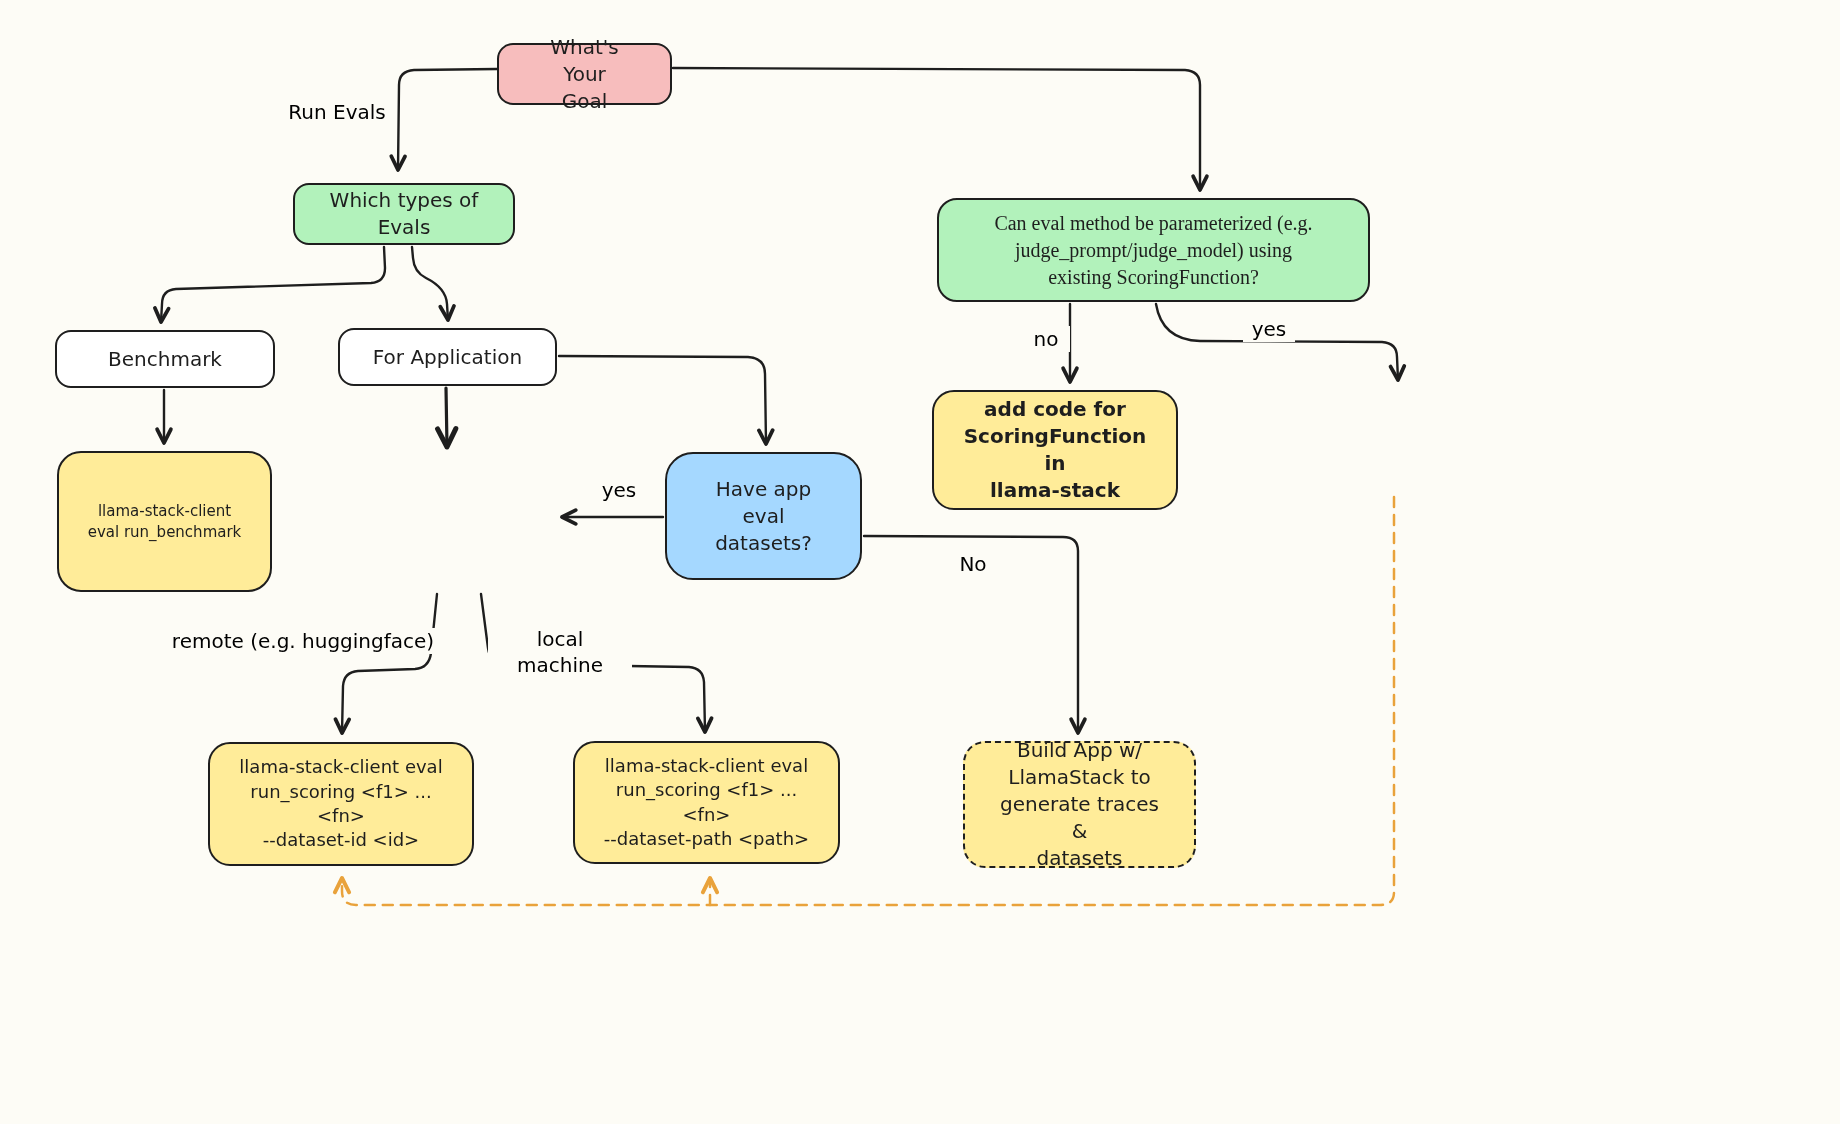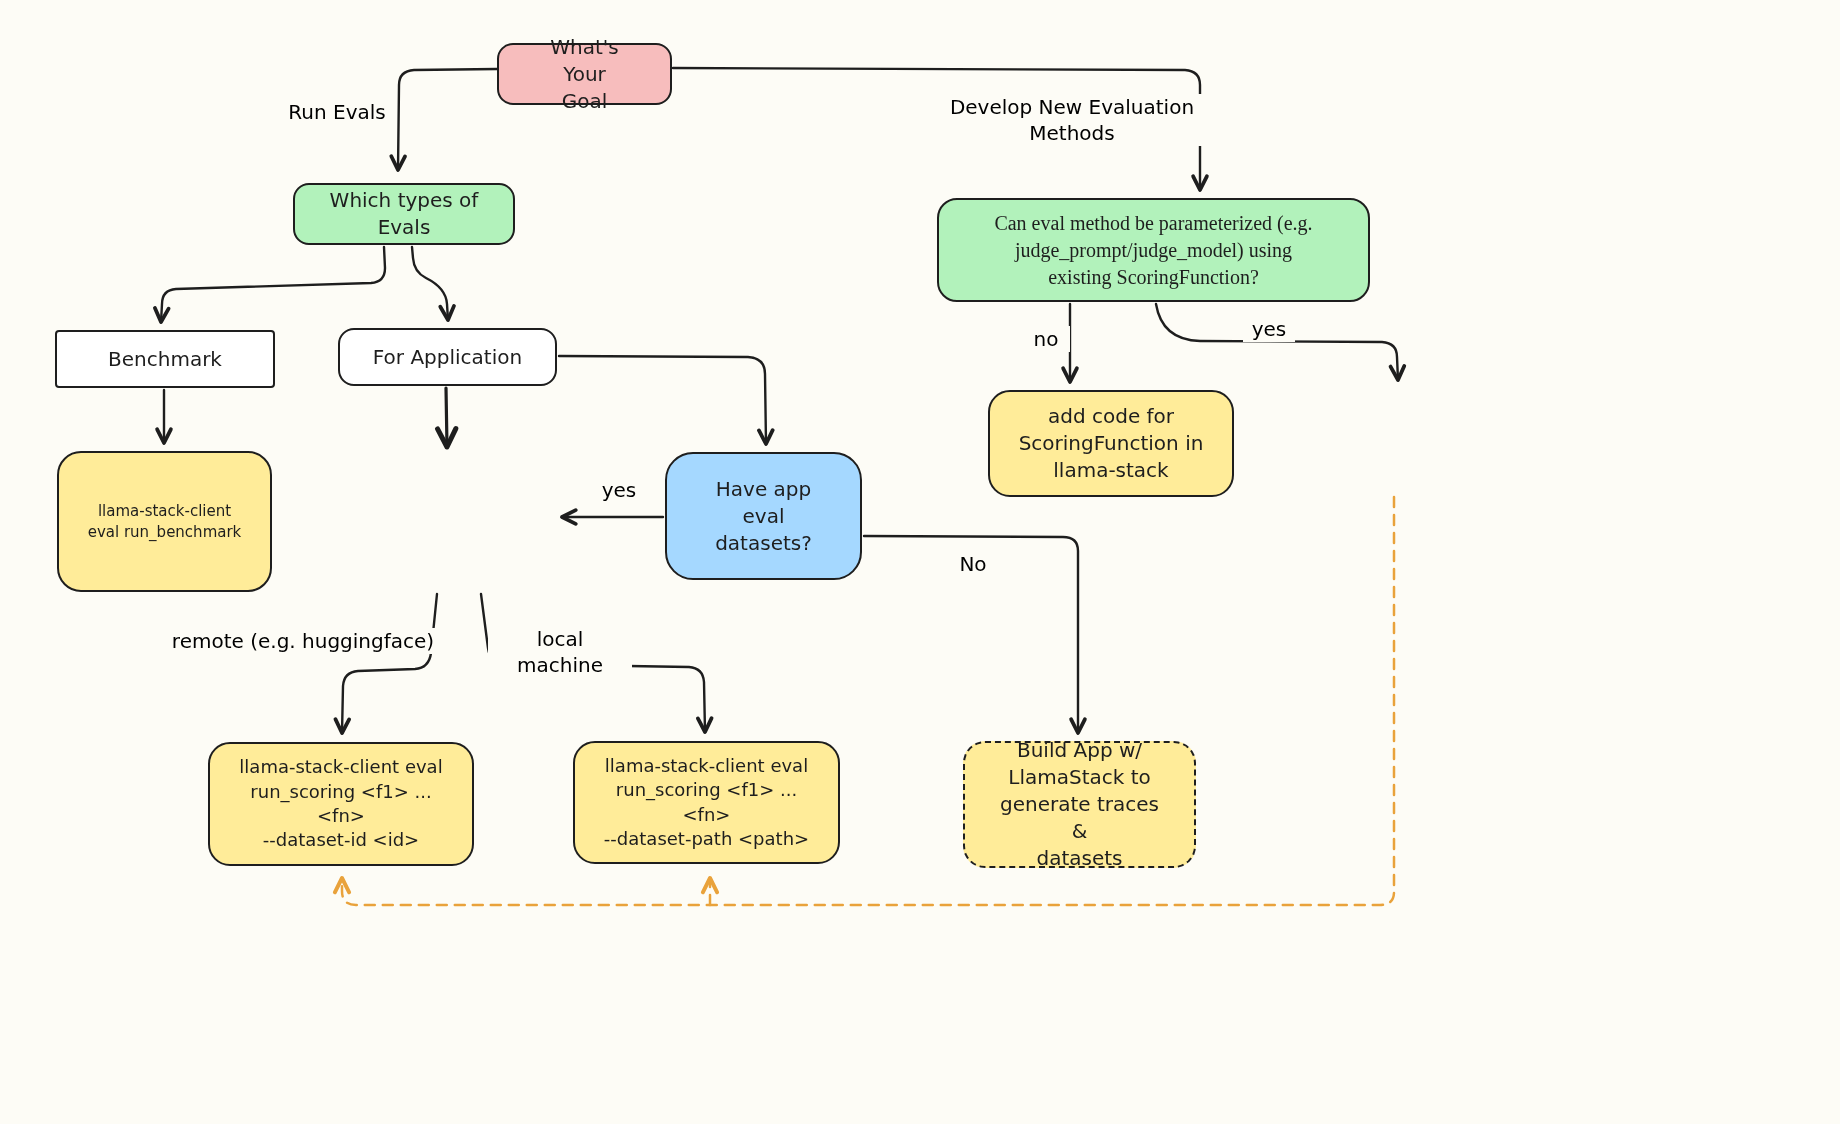--- a/index.html
+++ b/index.html
@@ -89,53 +89,51 @@
   <div class="node fill-pink" style="left:497px; top:43px; width:175px; height:62px; border-radius:16px;">What's Your
 Goal</div>
 
   <div class="node fill-green" style="left:293px; top:183px; width:222px; height:62px; border-radius:16px;">Which types of
 Evals</div>
 
   <div class="node fill-green" style="left:937px; top:198px; width:433px; height:104px; border-radius:20px; font-size:20px;font-family:Liberation Serif, serif;">Can eval method be parameterized (e.g.
 judge_prompt/judge_model) using
 existing ScoringFunction?</div>
 
-  <div class="node fill-white" style="left:55px; top:330px; width:220px; height:58px; border-radius:4px;">Benchmark</div>
+  <div class="node fill-white" style="left:55px; top:330px; width:220px; height:58px; border-radius:16px;">Benchmark</div>
 
   <div class="node fill-white" style="left:338px; top:328px; width:219px; height:58px; border-radius:16px;">For Application</div>
 
   <div class="node fill-yellow" style="left:57px; top:451px; width:215px; height:141px; border-radius:24px; font-size:15px;">llama-stack-client
 eval run_benchmark</div>
 
 
   <div class="node fill-blue" style="left:665px; top:452px; width:197px; height:128px; border-radius:28px;">Have app eval
 datasets?</div>
 
-  <div class="node fill-yellow" style="left:988px; top:390px; width:246px; height:107px; border-radius:22px;">add code for
+  <div class="node fill-yellow" style="left:932px; top:390px; width:246px; height:120px; border-radius:22px;font-weight:bold;">add code for
 ScoringFunction in
 llama-stack</div>
 
 
   <div class="node fill-yellow" style="left:208px; top:742px; width:266px; height:124px; border-radius:22px; font-size:18px;">llama-stack-client eval
 run_scoring &lt;f1&gt; ... &lt;fn&gt;
 --dataset-id &lt;id&gt;</div>
 
   <div class="node fill-yellow" style="left:573px; top:741px; width:267px; height:123px; border-radius:22px; font-size:18px;">llama-stack-client eval
 run_scoring &lt;f1&gt; ... &lt;fn&gt;
 --dataset-path &lt;path&gt;</div>
 
   <div class="node fill-yellow dashed-border" style="left:963px; top:741px; width:233px; height:127px; border-radius:22px;">Build App w/
 LlamaStack to
 generate traces &amp;
 datasets</div>
 
   <div class="edge-label" style="left:278px; top:99px; width:110px;">Run Evals</div>
 
-  <div class="edge-label" style="left:942px; top:94px; width:252px;">Develop New Evaluation
-Methods</div>
 
   <div class="edge-label" style="left:1022px; top:326px; width:40px;">no</div>
 
   <div class="edge-label" style="left:1243px; top:316px; width:44px;">yes</div>
 
   <div class="edge-label" style="left:593px; top:477px; width:44px;">yes</div>
 
   <div class="edge-label" style="left:949px; top:551px; width:40px;">No</div>
 
   <div class="edge-label" style="left:163px; top:628px; width:272px;">remote (e.g. huggingface)</div>

